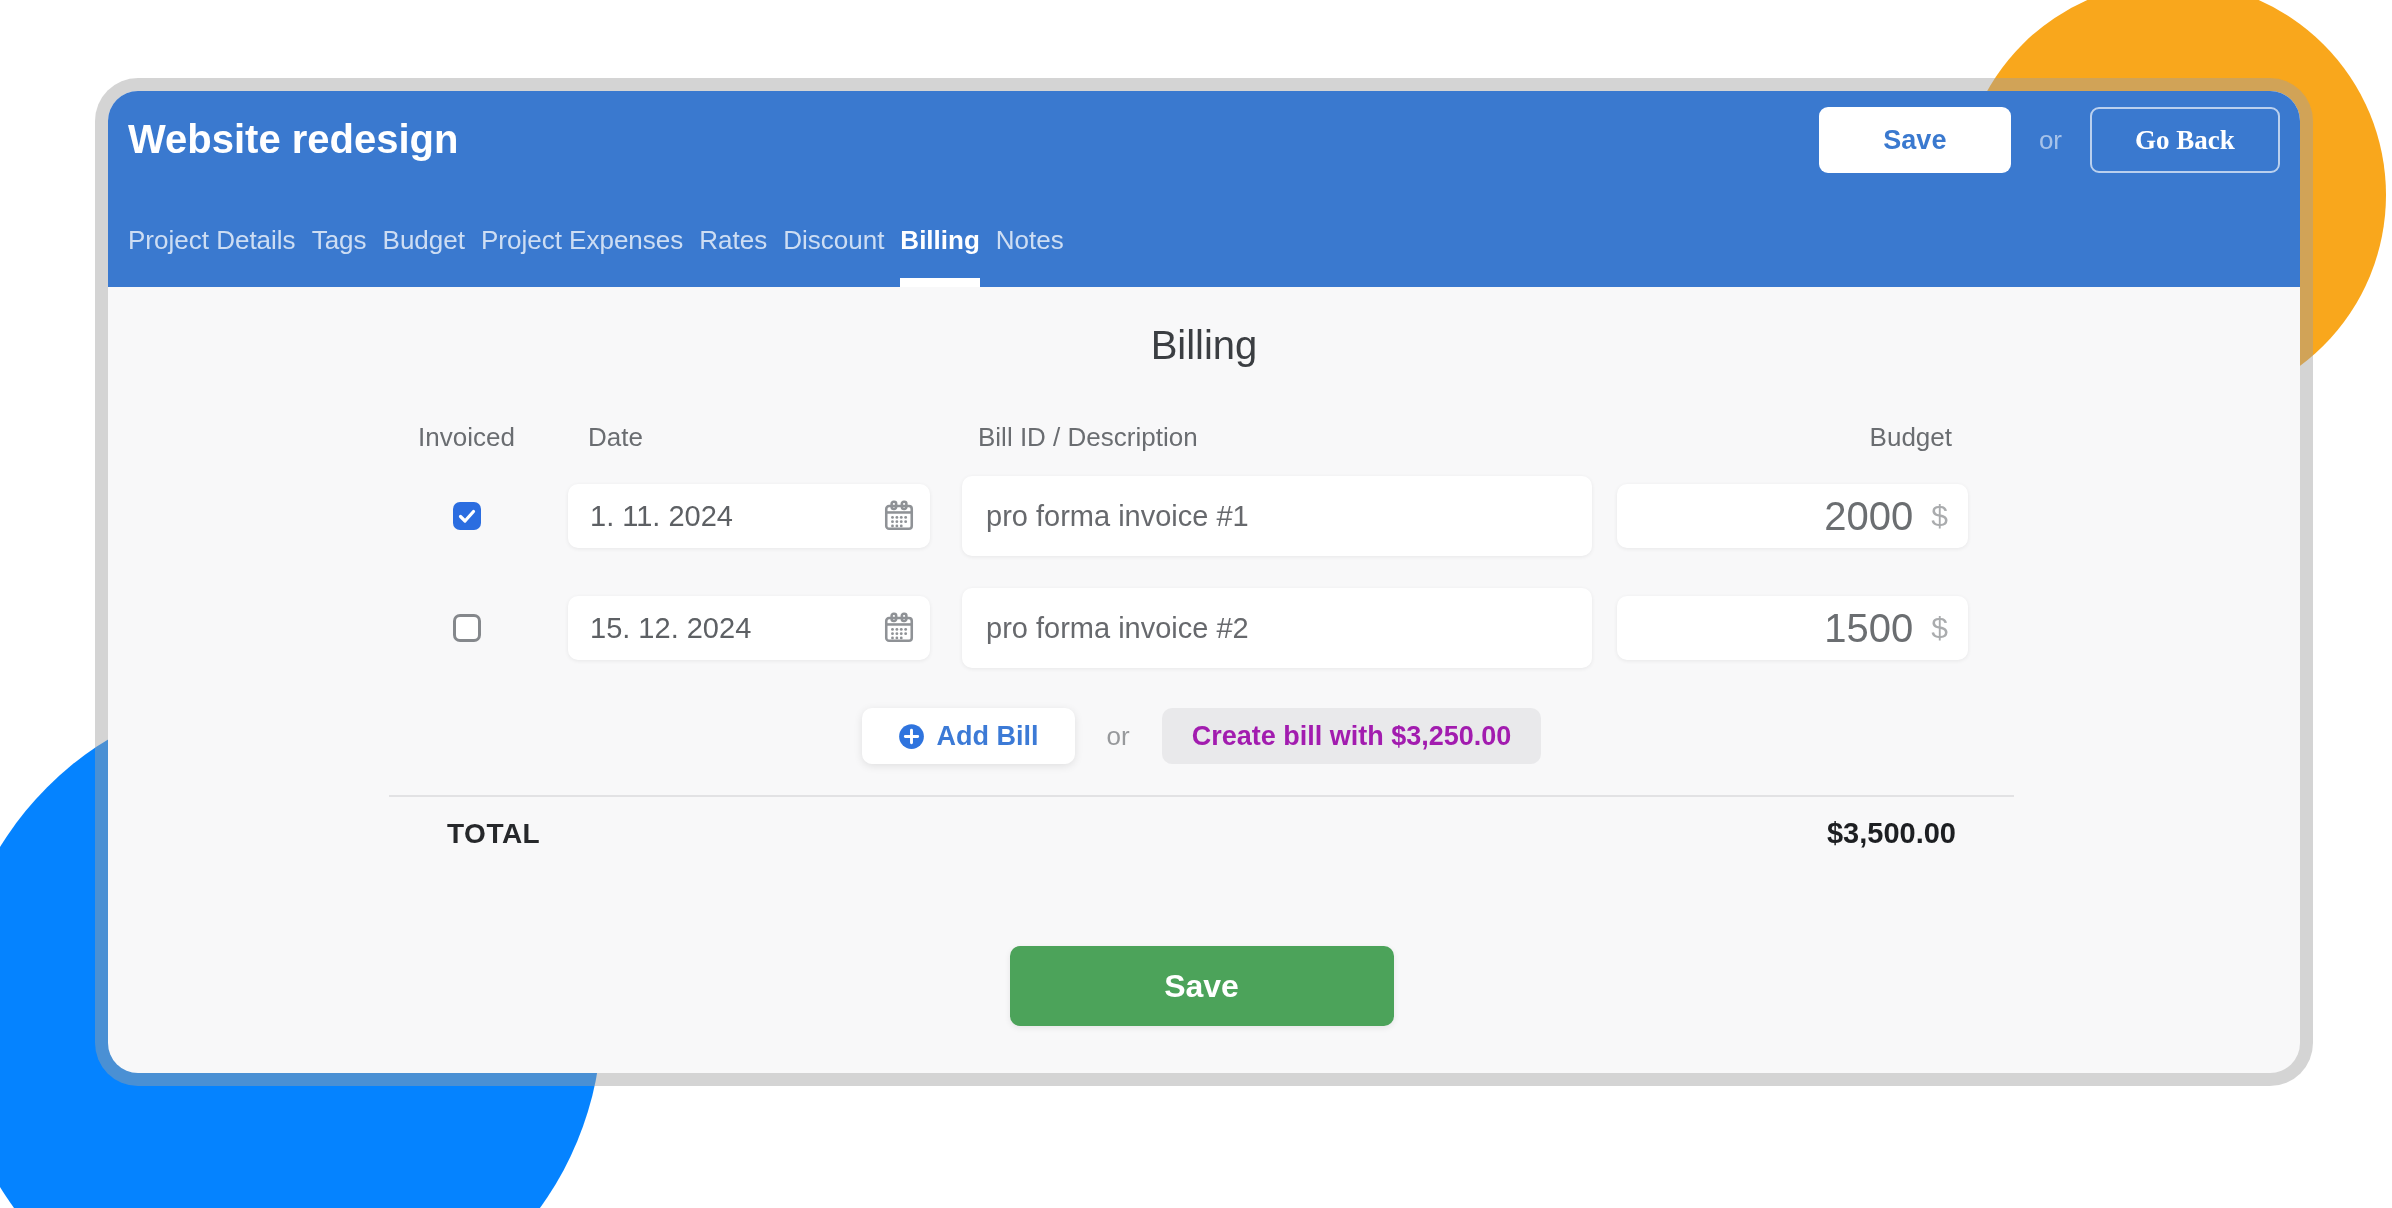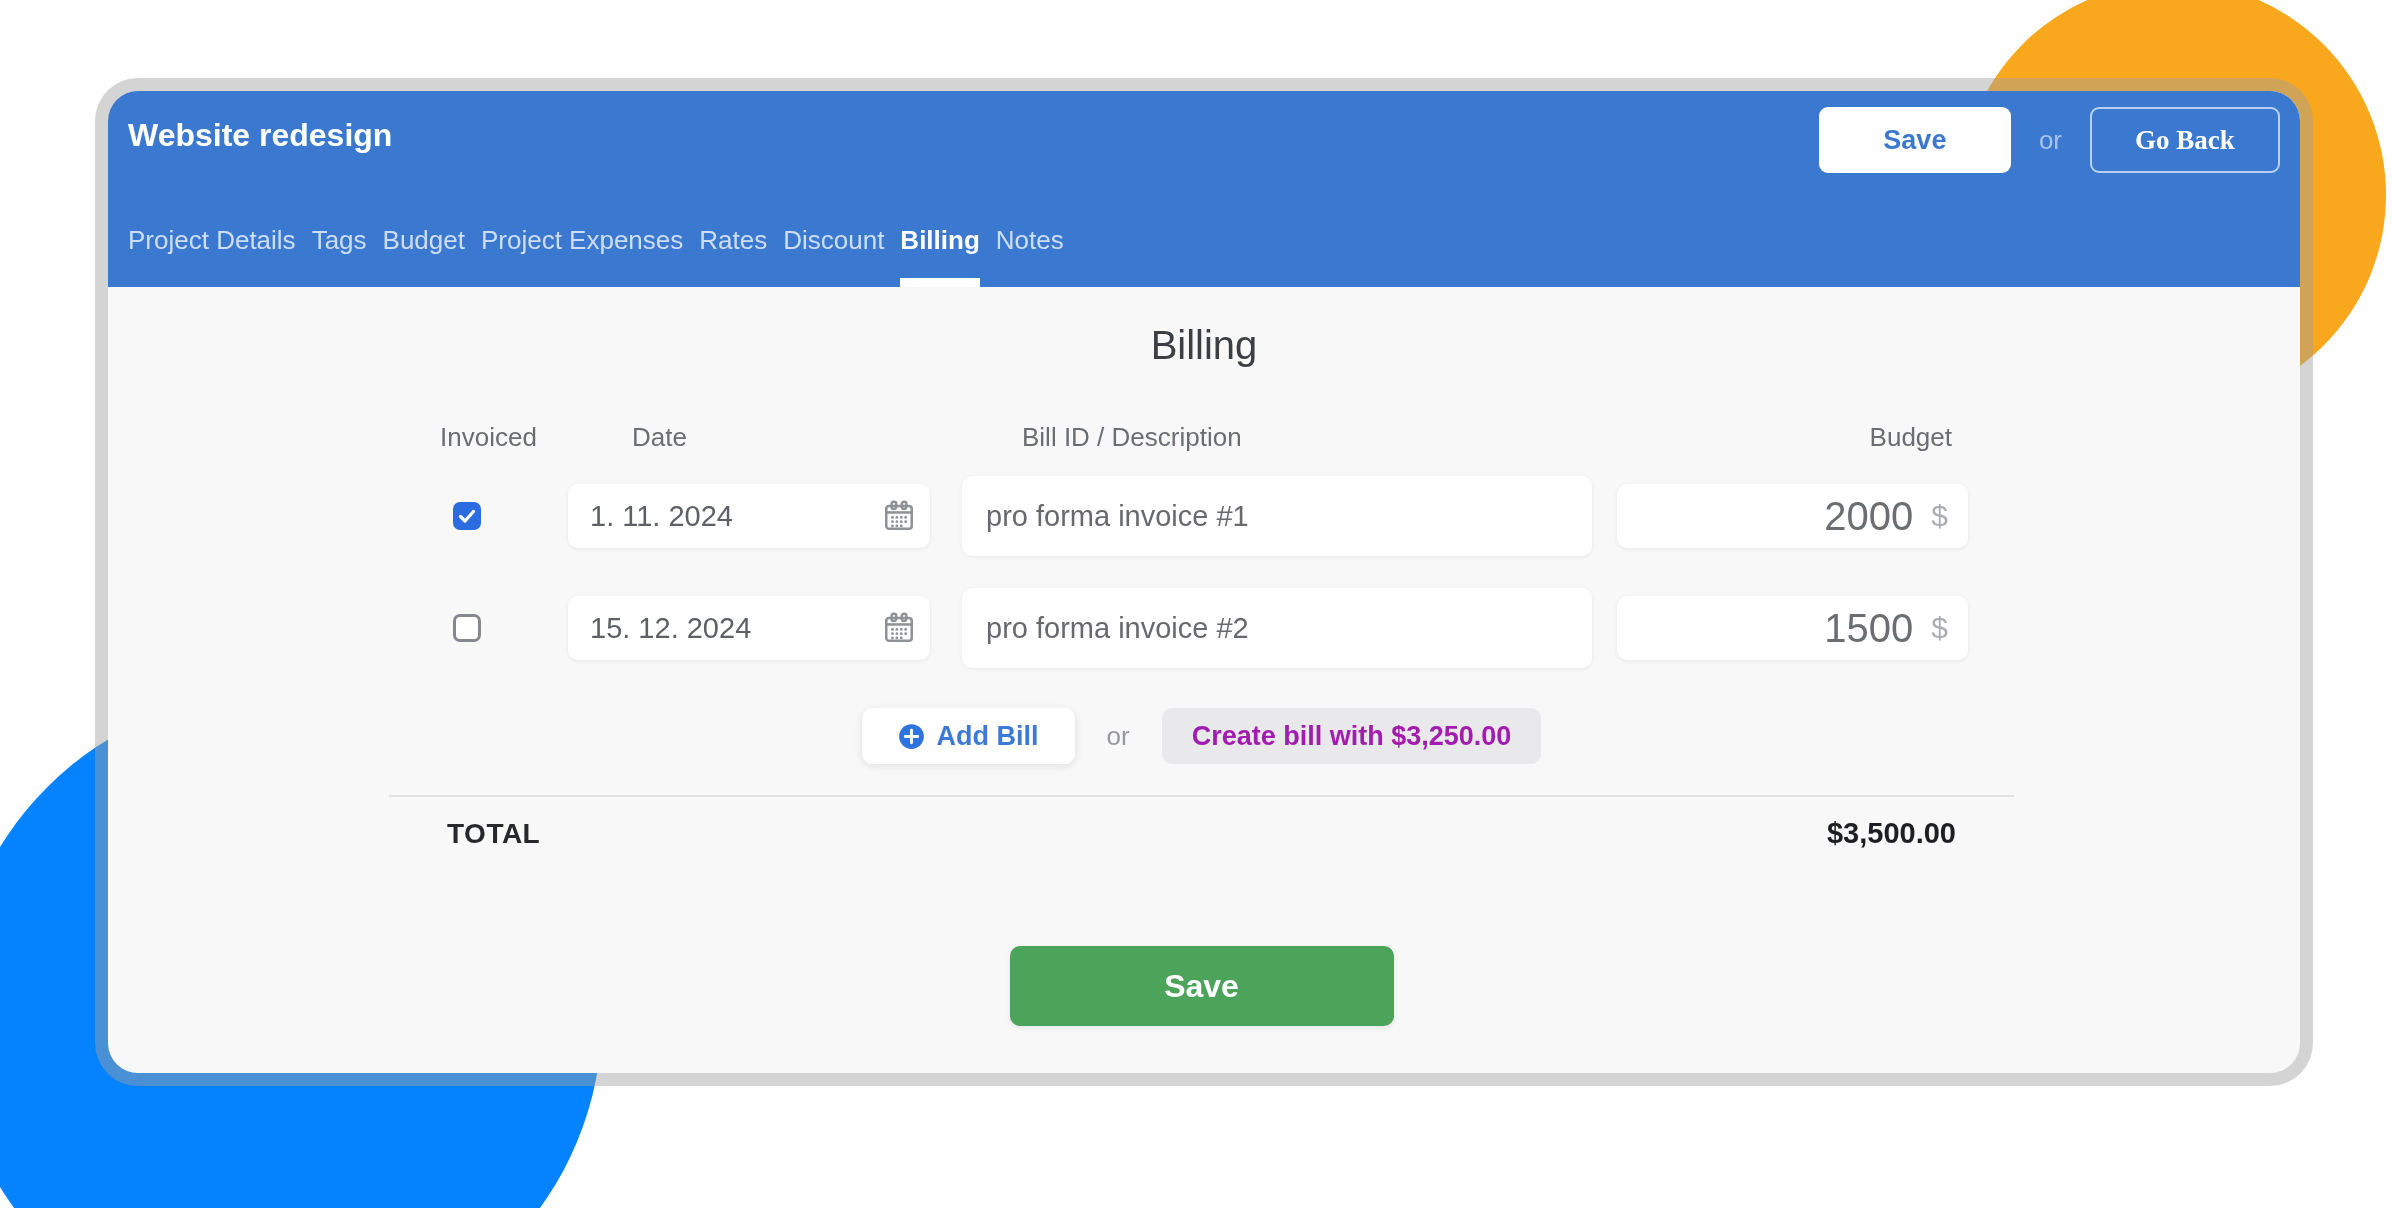--- a/index.html
+++ b/index.html
@@ -23,21 +23,21 @@
   .circle.orange{left:1960px;top:-18px;width:426px;height:426px;background:var(--orange);}
   .circle.blue{left:-48px;top:692px;width:650px;height:650px;background:var(--bright-blue);}
 
   
   .card{position:absolute;left:108px;top:91px;width:2192px;height:982px;
     border-radius:30px;background:var(--content-bg);
     box-shadow:0 0 0 13px rgba(160,160,160,0.45);overflow:hidden;}
 
   
   .card-header{position:relative;height:196px;background:var(--header-blue);}
-  .header-title{position:absolute;left:20px;top:26px;font-size:32px;font-weight:700;color:#fff;}
+  .header-title{position:absolute;left:20px;top:26px;font-size:40px;font-weight:700;color:#fff;}
   .header-actions{position:absolute;right:20px;top:16px;display:flex;align-items:center;gap:28px;height:66px;}
   .btn{display:flex;align-items:center;justify-content:center;cursor:pointer;border:none;}
   .btn-header-save{width:192px;height:66px;background:#fff;color:var(--header-blue);
     font-size:27px;font-weight:700;border-radius:9px;}
   .header-or{color:rgba(255,255,255,0.55);font-size:26px;}
   .btn-go-back{width:190px;height:66px;background:transparent;color:#fff;font-size:27px;font-weight:700;
     border:2px solid rgba(255,255,255,0.65);border-radius:9px;font-family:Liberation Serif, serif;}
 
   .tabs{position:absolute;left:20px;bottom:0;display:flex;gap:16px;align-items:flex-end;}
   .tab{position:relative;font-size:26px;color:rgba(255,255,255,0.75);padding-bottom:32px;
@@ -49,21 +49,21 @@
   .content{position:relative;}
   .billing-heading{margin-top:36px;text-align:center;font-size:40px;font-weight:500;color:#3b3e42;}
   .bill-table{width:1625px;margin-left:281px;margin-top:52px;}
 
   .col-invoiced{width:155px;margin-right:24px;text-align:center;}
   .col-date{width:362px;margin-right:32px;}
   .col-desc{width:630px;margin-right:25px;}
   .col-amount{width:351px;}
 
   .cols{display:flex;align-items:baseline;margin-bottom:22px;}
-  .col-label{font-size:26px;color:var(--label-gray);line-height:34px;margin-left:44px;}
+  .col-label{font-size:26px;color:var(--label-gray);line-height:34px;}
   .col-date .col-label{padding-left:20px;}
   .col-desc .col-label{padding-left:16px;}
   .col-amount .col-label{display:block;text-align:right;padding-right:16px;}
 
   .bill-row{display:flex;align-items:center;margin-bottom:32px;height:80px;}
 
   .checkbox{width:28px;height:28px;border-radius:7px;margin:0 auto;cursor:pointer;
     display:flex;align-items:center;justify-content:center;}
   .checkbox.checked{background:var(--accent-blue);}
   .checkbox.unchecked{background:#fff;border:3px solid #85888c;}

